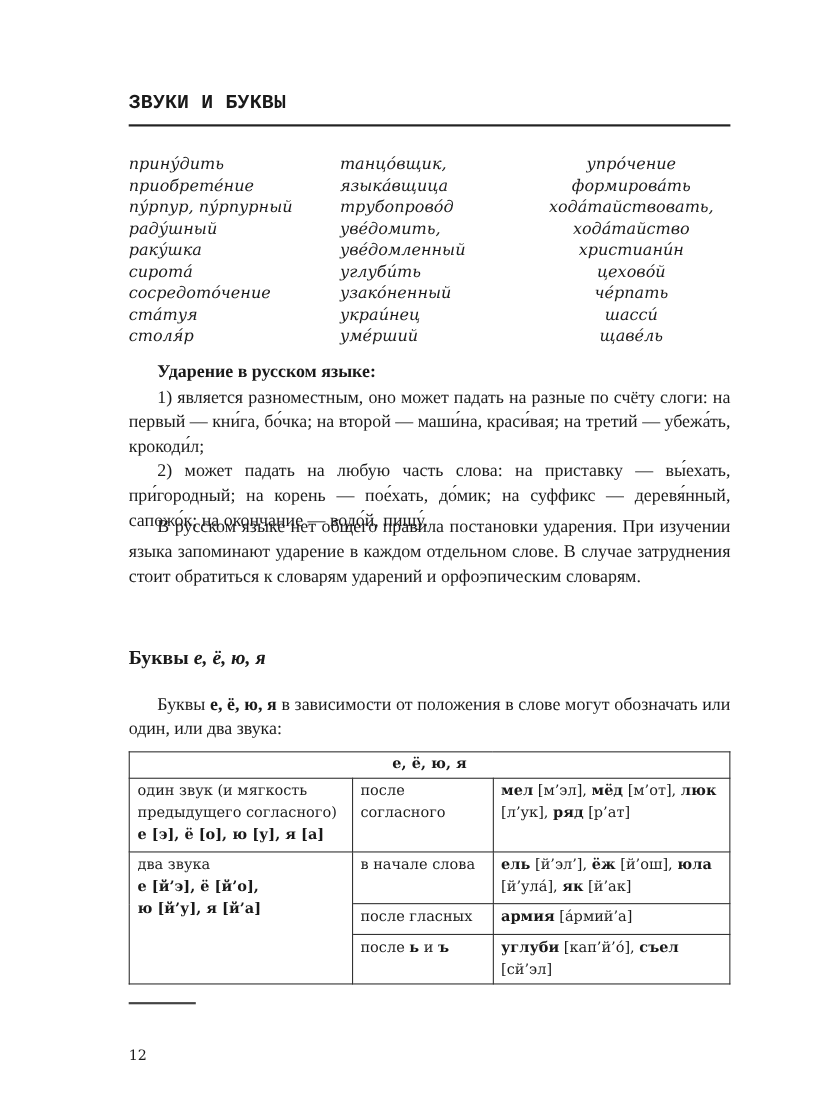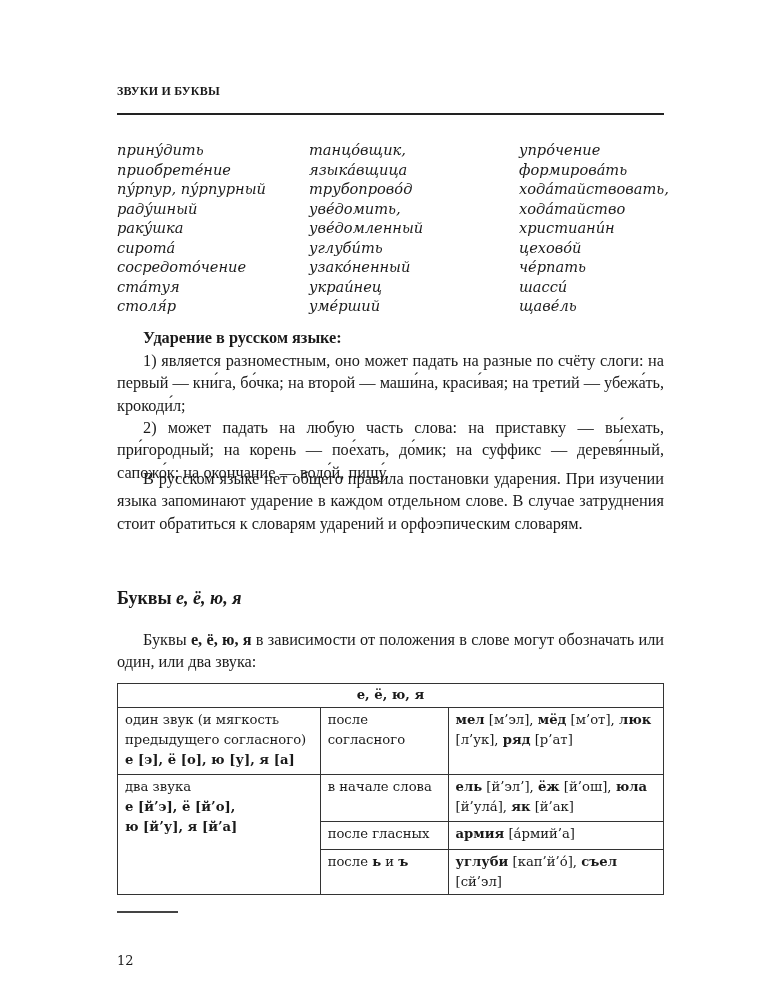--- a/index.html
+++ b/index.html
@@ -1,24 +1,24 @@
 <!DOCTYPE html>
 <html><head>
 <meta charset="utf-8">
 <style>
   html, body { margin: 0; padding: 0; background: #ffffff; }
   body { width: 762px; height: 1000px; position: relative; overflow: hidden;
          font-family: "DejaVu Serif", "Liberation Serif", serif; color: #1a1a1a; }
-  .running-head { position: absolute; left: 117px; top: 84px; font-size: 12px; font-weight: bold;
-                  letter-spacing: 0.2px; font-family: Liberation Serif, serif; }
+  .running-head { position: absolute; left: 117px; top: 84px; font-size: 18px; font-weight: bold;
+                  letter-spacing: 0.2px; font-family: Liberation Mono, monospace; }
   .head-rule { position: absolute; left: 117px; top: 113px; width: 547px; height: 2px; background: #222; }
 
   .wordlist { position: absolute; top: 140px; left: 117px; width: 560px; }
   .col { position: absolute; top: 0; font-size: 14.6px; line-height: 19.5px; white-space: nowrap; font-style: italic; }
-  .col.c1 { left: 0; } .col.c2 { left: 192px; } .col.c3 { left: 402px; }
+  .col.c1 { left: 0; } .col.c2 { left: 192px; } .col.c3 { left: 382px; text-align: center; }
   .col div { height: 19.5px; }
 
   .para { position: absolute; left: 117px; width: 547px; font-size: 16.3px; line-height: 22.3px;
           font-family: "Liberation Serif", "DejaVu Serif", serif; text-align: justify; }
   .para .ind { display: inline-block; width: 26px; }
   .heading-bold { font-weight: bold; }
   .section-title { position: absolute; left: 117px; width: 547px; top: 588px; text-align: left;
                    font-size: 18px; font-weight: bold; font-family: "Liberation Serif", serif; }
   .section-title i { font-style: italic; }
 

